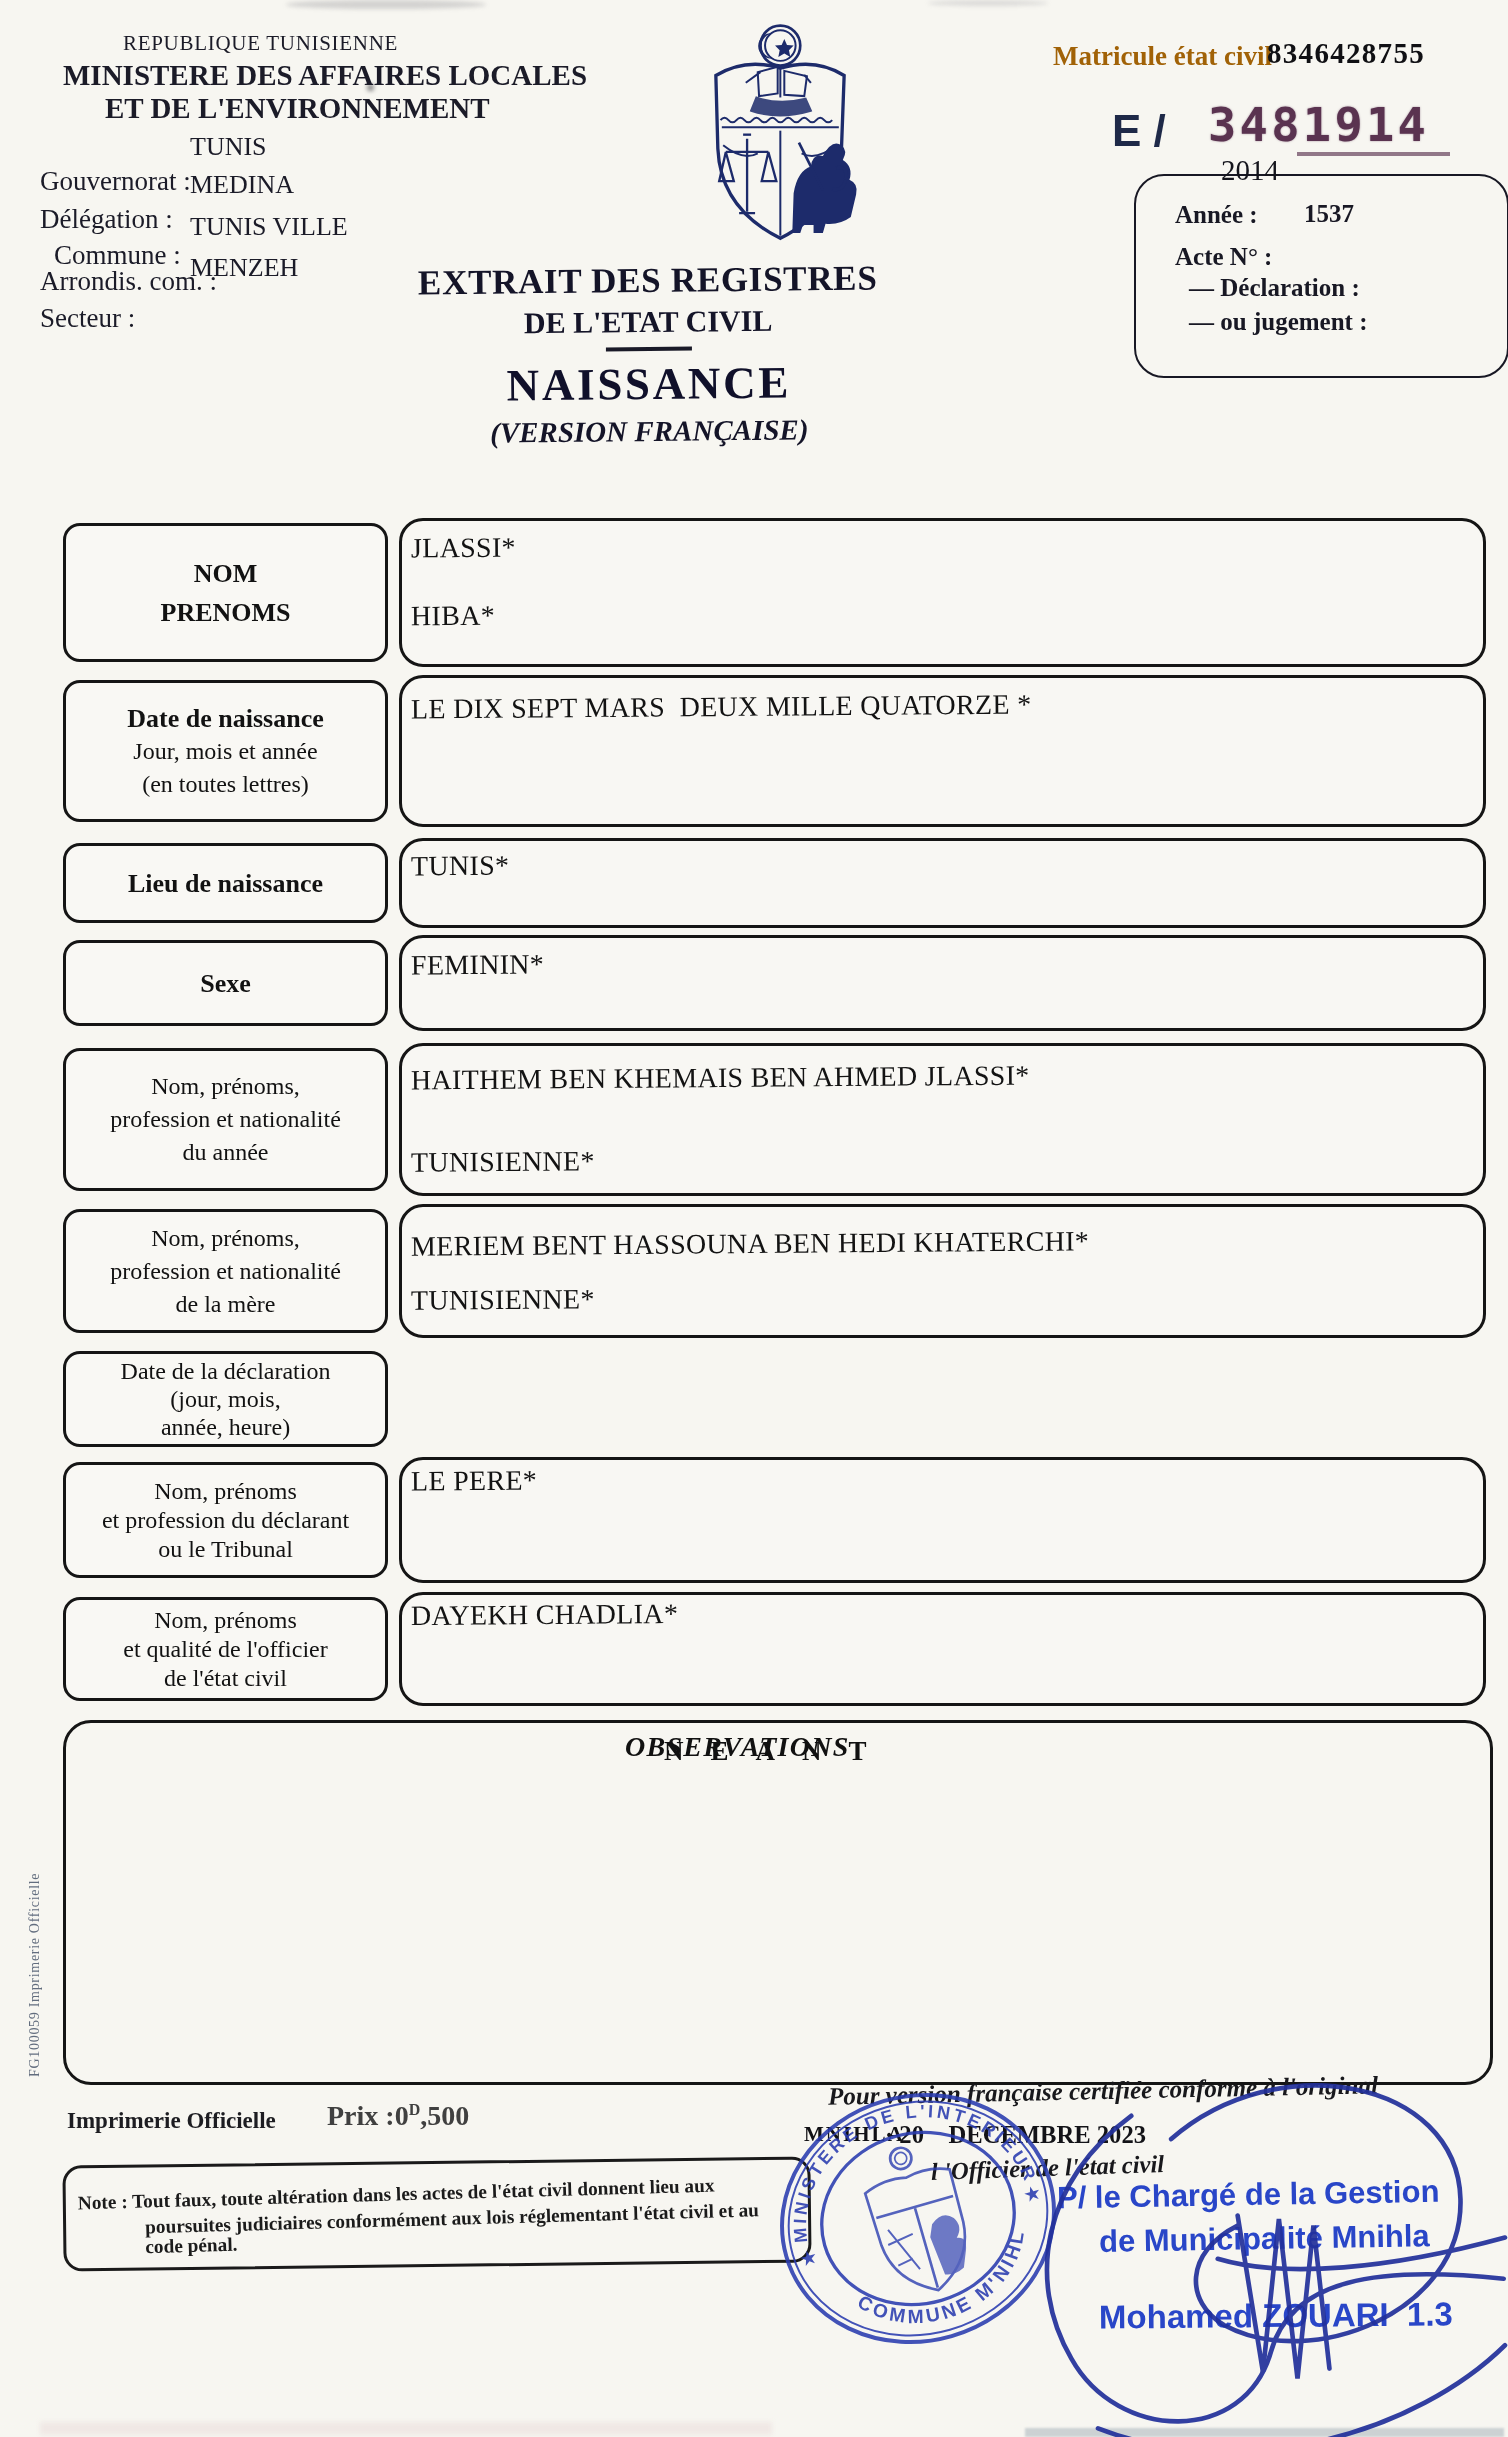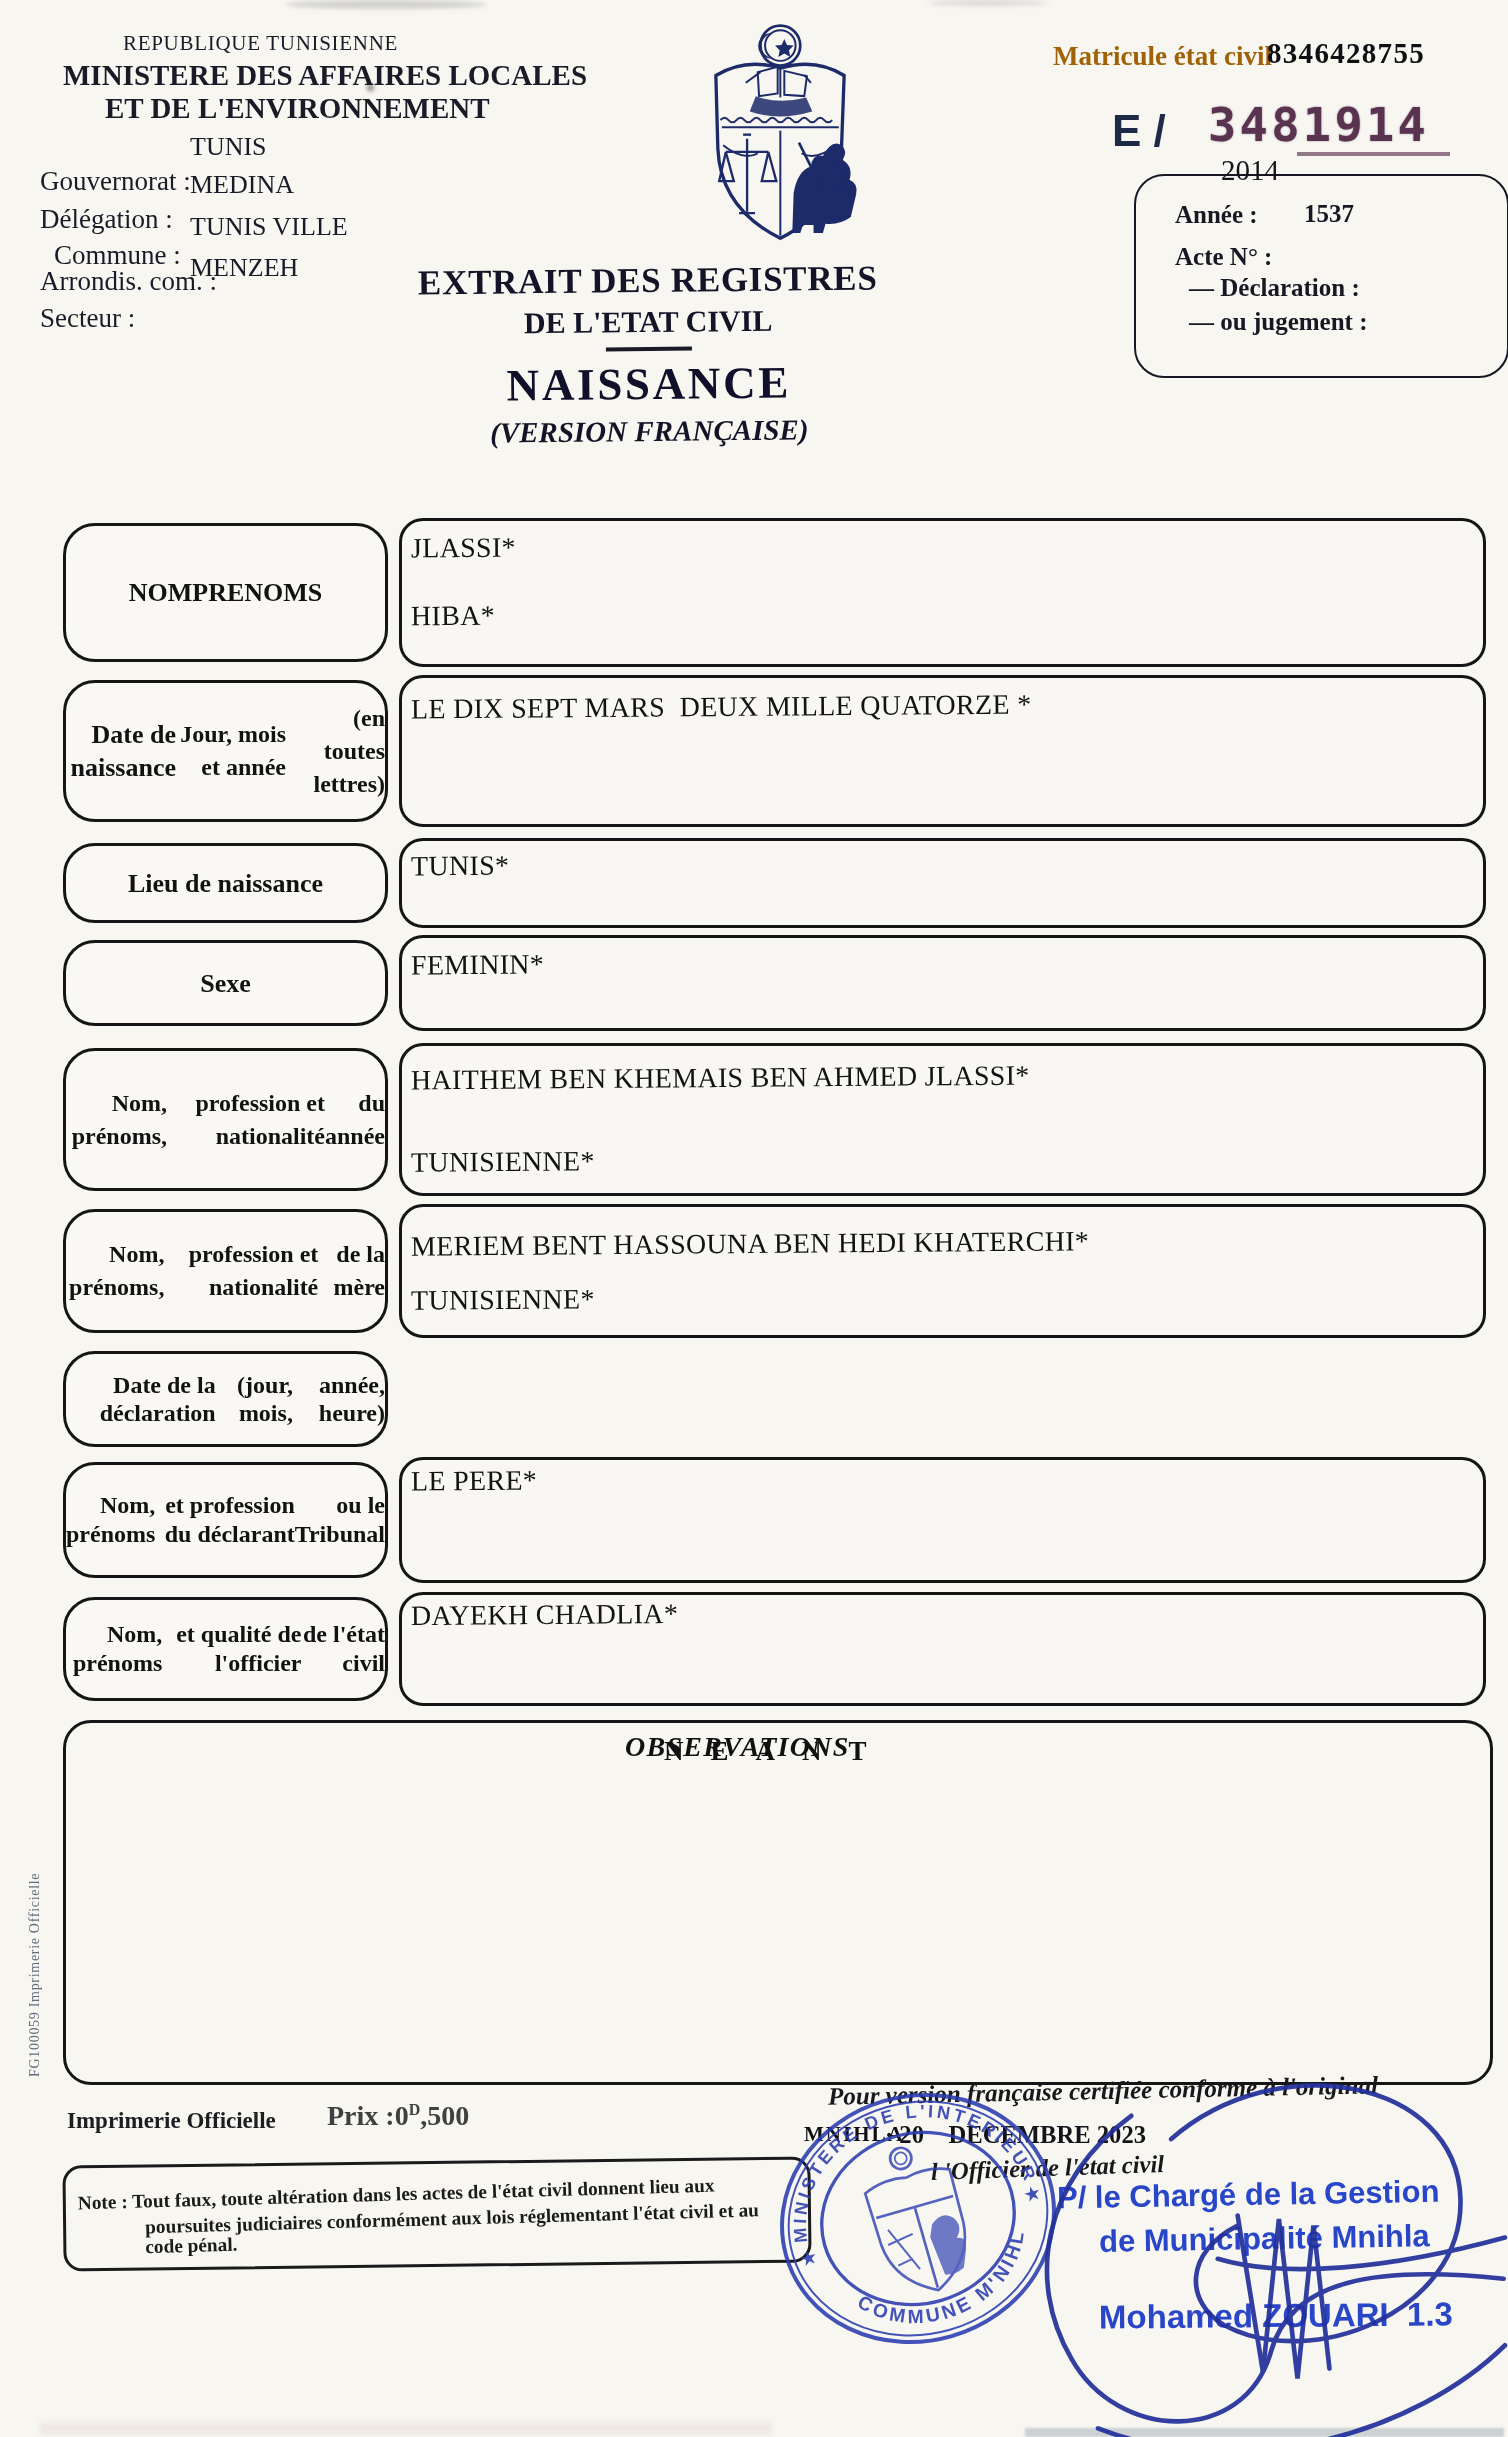--- a/index.html
+++ b/index.html
@@ -18,24 +18,24 @@
 
   
   #acte-box{left:1134px;top:174px;width:371px;height:200px;border:2.7px solid #181824;border-radius:30px;}
   #acte-box .al{position:absolute;font-size:25px;font-weight:600;color:#181824;white-space:pre;}
 
   
   #title-block{left:399px;top:261px;width:499px;text-align:center;color:#141428;transform:rotate(-0.6deg);}
 
   
   .row{position:absolute;left:0;width:1509px;}
-  .lbox{position:absolute;left:63px;width:319px;top:5.3px;bottom:5.3px;border:3.3px solid #151515;border-radius:32px;
-        display:flex;flex-direction:row;justify-content:center;align-items:center;text-align:right;background:rgba(255,255,255,.25);}
+  .lbox{position:absolute;left:63px;width:319px;top:5.3px;bottom:5.3px;border:3.3px solid #151515;border-radius:17px;
+        display:flex;flex-direction:column;justify-content:center;align-items:center;text-align:left;background:rgba(255,255,255,.25);}
   .vbox{position:absolute;left:399px;width:1081px;top:0;bottom:0;border:3.3px solid #151515;border-radius:24px;background:rgba(255,255,255,.2);}
-  .ll{font-size:24px;font-weight:700;line-height:33px;color:#121212;}
+  .ll{font-size:24px;font-weight:400;line-height:33px;color:#121212;}
   .llb{font-size:26px;font-weight:700;}
   .lh58 .ll{line-height:39px;}
   .lh44 .ll{line-height:29px;}
   .lh42 .ll{line-height:28px;}
   .vl{position:absolute;left:9.3px;font-size:28px;color:#131313;letter-spacing:0.3px;white-space:pre;transform:rotate(-0.45deg);}
 
   
   #obs-box{left:63px;top:1720px;width:1424px;height:359px;border:3.3px solid #151515;border-radius:28px;}
   #obs-head{position:absolute;left:559px;top:8px;width:373px;height:47px;}
   #obs-title{position:absolute;left:0;top:0;font-size:28px;font-weight:700;font-style:italic;letter-spacing:1.3px;color:#111;}

